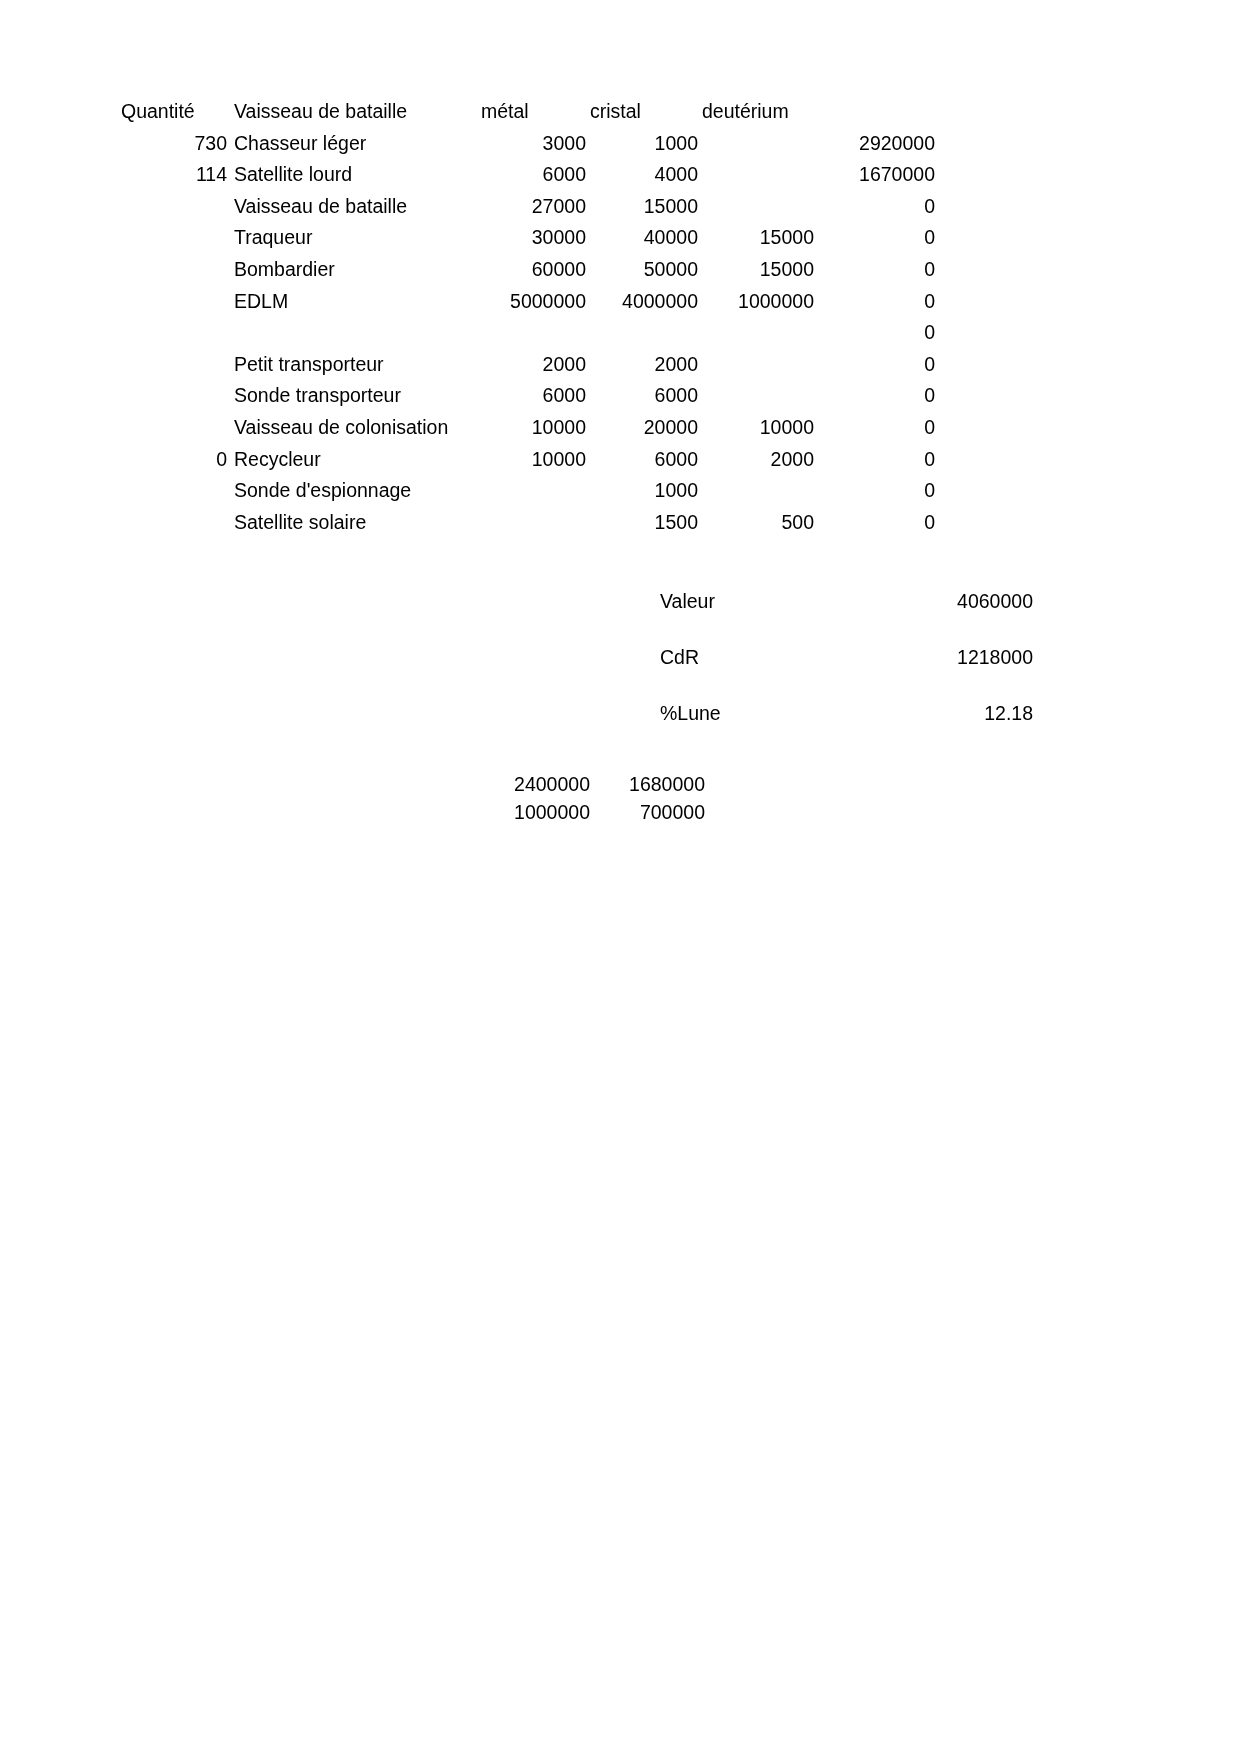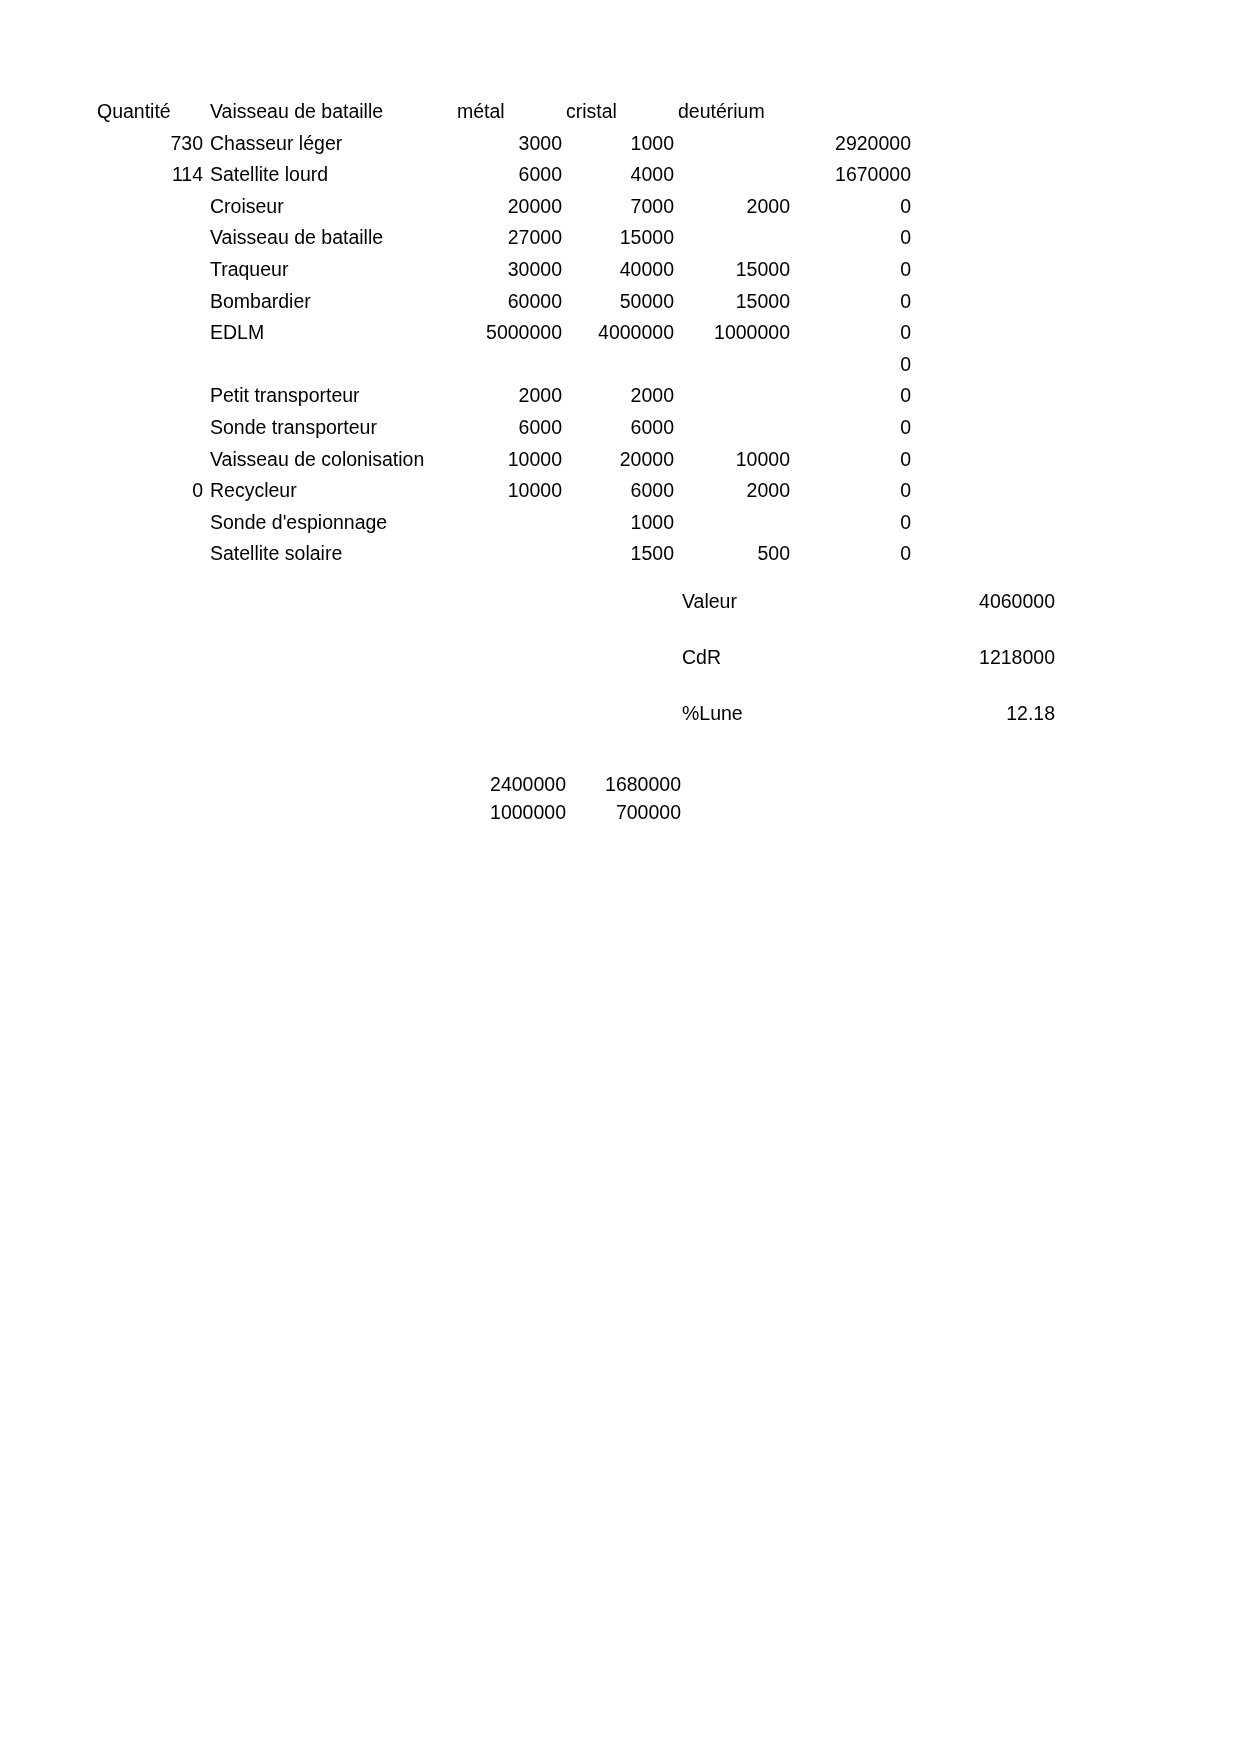--- a/index.html
+++ b/index.html
@@ -23,20 +23,21 @@
     width: 1241px;
     height: 1754px;
   }
 
   table.grid {
     position: absolute;
     border-collapse: collapse;
     table-layout: fixed;
     font-size: 19.5px;
     line-height: 1;
+    margin-left: 24px;
   }
 
   table.grid td {
     padding: 0;
     height: 31.6px;
     vertical-align: middle;
     white-space: nowrap;
     font-weight: 400;
   }
 
@@ -53,21 +54,21 @@
   #ship-table td.c-value  { width: 121px; text-align: right; }
 
   
   #ship-table tr.head td.c-metal,
   #ship-table tr.head td.c-crystal,
   #ship-table tr.head td.c-deut { text-align: left; padding-left: 4px; }
   #ship-table tr.head td.c-qty  { text-align: left; padding-right: 0; }
 
   
   #summary-table {
-    left: 682px;
+    left: 636px;
     top: 574px;
   }
   #summary-table td { height: 56px; }
   #summary-table td.s-label { width: 152px; text-align: left; }
   #summary-table td.s-value { width: 221px; text-align: right; }
 
   
   #footer-table {
     left: 452px;
     top: 770px;
@@ -103,28 +104,20 @@
       <tr>
         <td class="c-qty">114</td>
         <td class="c-name">Satellite lourd</td>
         <td class="c-metal">6000</td>
         <td class="c-crystal">4000</td>
         <td class="c-deut"></td>
         <td class="c-value">1670000</td>
       </tr>
       <tr>
         <td class="c-qty"></td>
-        <td class="c-name">Croiseur</td>
-        <td class="c-metal">20000</td>
-        <td class="c-crystal">7000</td>
-        <td class="c-deut">2000</td>
-        <td class="c-value">0</td>
-      </tr>
-      <tr>
-        <td class="c-qty"></td>
         <td class="c-name">Vaisseau de bataille</td>
         <td class="c-metal">27000</td>
         <td class="c-crystal">15000</td>
         <td class="c-deut"></td>
         <td class="c-value">0</td>
       </tr>
       <tr>
         <td class="c-qty"></td>
         <td class="c-name">Traqueur</td>
         <td class="c-metal">30000</td>

